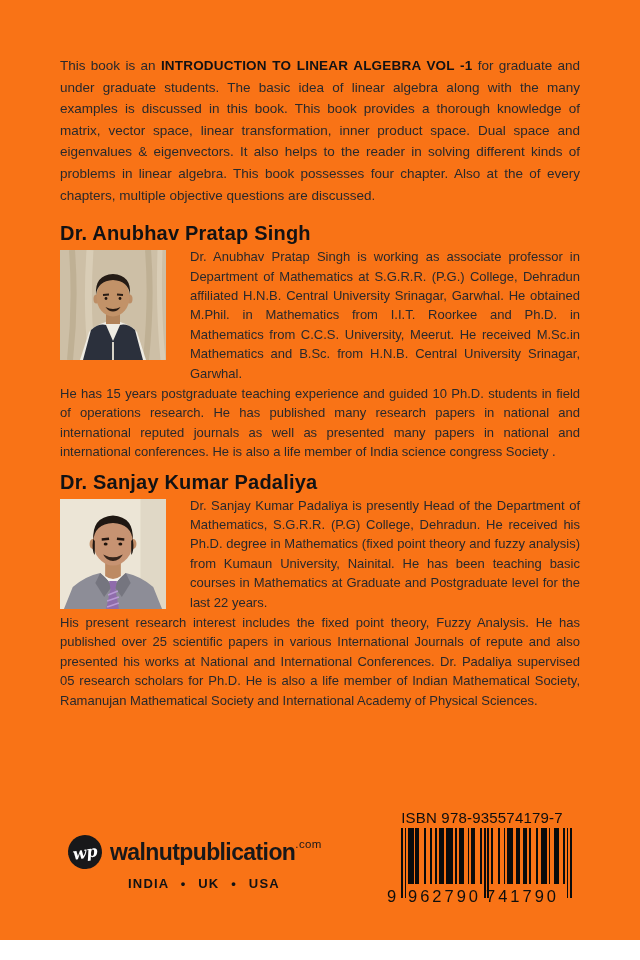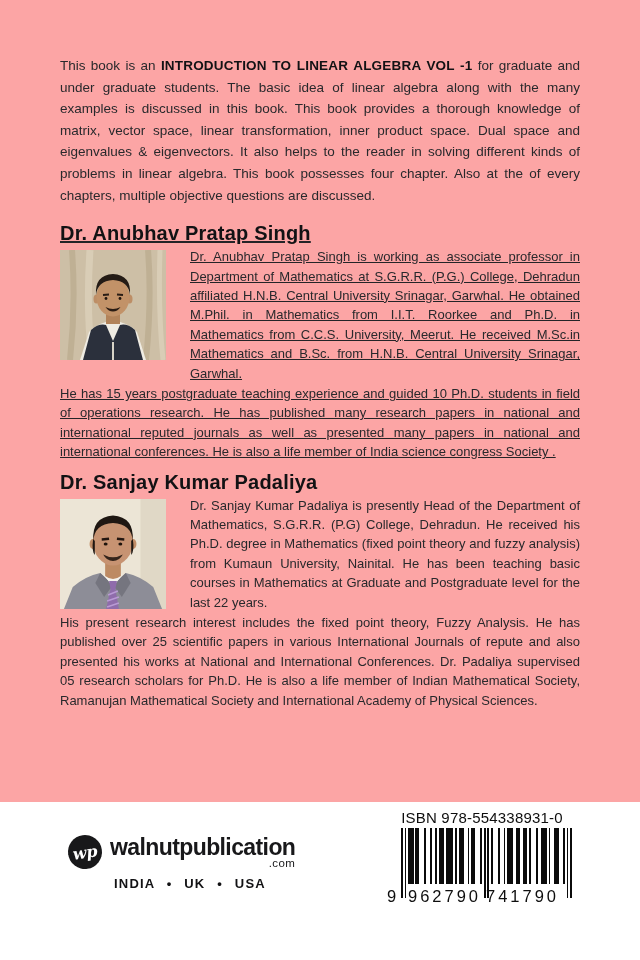--- a/index.html
+++ b/index.html
@@ -1,50 +1,50 @@
 <!DOCTYPE html>
 <html><head>
 <meta charset="utf-8">
 <style>
   html,body{margin:0;padding:0;background:#ffffff;}
   body{
     width:640px;height:960px;overflow:hidden;
     font-family:"Liberation Sans", sans-serif;color:#242427;
   }
-  .cover{box-sizing:border-box;width:640px;height:802px;padding:55px 60px 0 60px;background:#fca5a5;}
+  .cover{box-sizing:border-box;width:640px;height:940px;padding:55px 60px 0 60px;background:#f97316;}
 
   
   .desc{margin:0;font-size:13.5px;line-height:21.6px;text-align:justify;color:#29292c;}
   .desc b{color:#121214;letter-spacing:.2px;}
 
   
   .author-name{margin:0;font-size:20px;line-height:23px;font-weight:bold;color:#121214;letter-spacing:.2px;}
-  .sec1{margin-top:16px;text-decoration:underline;}
+  .sec1{margin-top:16px;}
   .sec2{margin-top:9px;}
   .author-row{display:flex;gap:24px;margin-top:5px;align-items:flex-start;}
   .photo{flex:none;width:106px;height:110px;overflow:hidden;background:#d8cdb8;}
   .photo svg{display:block;}
   .bio{margin:0;font-size:13px;line-height:19.4px;text-align:justify;color:#29292c;}
   .bio.side{flex:1;margin-top:-3px;}
   .bio.cont{margin-top:1px;}
 
   
   .footer{display:flex;justify-content:space-between;align-items:flex-start;margin-top:99px;}
   .publisher{margin-top:26px;padding-left:8px;}
   .logo-row{display:flex;align-items:center;gap:8px;}
   .monogram{
     width:34px;height:34px;border-radius:50%;background:#18181a;color:#fff;
     display:flex;align-items:center;justify-content:center;
     font-family:"DejaVu Serif", serif;font-style:italic;font-weight:bold;font-size:16px;
     transform:rotate(-8deg);
   }
-  .wordmark-wrap{display:flex;flex-direction:column;}
+  .wordmark-wrap{display:flex;}
   .wordmark{font-size:23px;font-weight:bold;letter-spacing:-.6px;color:#18181a;line-height:24px;}
   .dotcom{font-size:11.5px;font-weight:normal;color:#18181a;text-align:right;margin-top:-2px;letter-spacing:.4px;}
-  .regions{margin-top:7px;margin-left:46px;font-size:13px;font-weight:bold;color:#121214;letter-spacing:1.2px;word-spacing:7px;white-space:nowrap;}
+  .regions{margin-top:7px;margin-left:60px;font-size:13px;font-weight:bold;color:#121214;letter-spacing:1.2px;word-spacing:7px;white-space:nowrap;}
 
   .barcode-block{width:190px;margin-right:3px;}
   .isbn{font-size:15px;color:#0e0e0e;text-align:center;letter-spacing:.2px;margin-bottom:2px;white-space:nowrap;}
   .bars-wrap{position:relative;height:74px;padding-left:14px;}
   .bars-wrap svg{display:block;}
   .digits span{position:absolute;font-size:16.5px;color:#0e0e0e;bottom:-4px;}
   .d-first{left:0;}
   .d-g1{left:20px;width:75px;text-align:center;letter-spacing:3px;}
   .d-g2{left:97px;width:77px;text-align:center;letter-spacing:3px;}
 </style>
@@ -126,21 +126,21 @@
           </div>
         <div class="wordmark-wrap">
           <div class="wordmark">walnutpublication</div>
           <div class="dotcom">.com</div>
         </div>
       </div>
       <div class="regions">INDIA • UK • USA</div>
     </div>
 
     <div class="barcode-block">
-      <div class="isbn">ISBN 978-554338931-0</div>
+      <div class="isbn">ISBN 978-935574179-7</div>
       <div class="bars-wrap">
         <svg id="barcode-svg" width="171" height="70" viewBox="0 0 171 70" shape-rendering="crispEdges">
             <rect x="0.00" y="0" width="1.8" height="70" fill="#0b0b0b"></rect>
             <rect x="3.60" y="0" width="1.8" height="70" fill="#0b0b0b"></rect>
             <rect x="7.20" y="0" width="1.8" height="56" fill="#0b0b0b"></rect>
             <rect x="9.00" y="0" width="1.8" height="56" fill="#0b0b0b"></rect>
             <rect x="10.80" y="0" width="1.8" height="56" fill="#0b0b0b"></rect>
             <rect x="14.40" y="0" width="1.8" height="56" fill="#0b0b0b"></rect>
             <rect x="16.20" y="0" width="1.8" height="56" fill="#0b0b0b"></rect>
             <rect x="23.40" y="0" width="1.8" height="56" fill="#0b0b0b"></rect>

